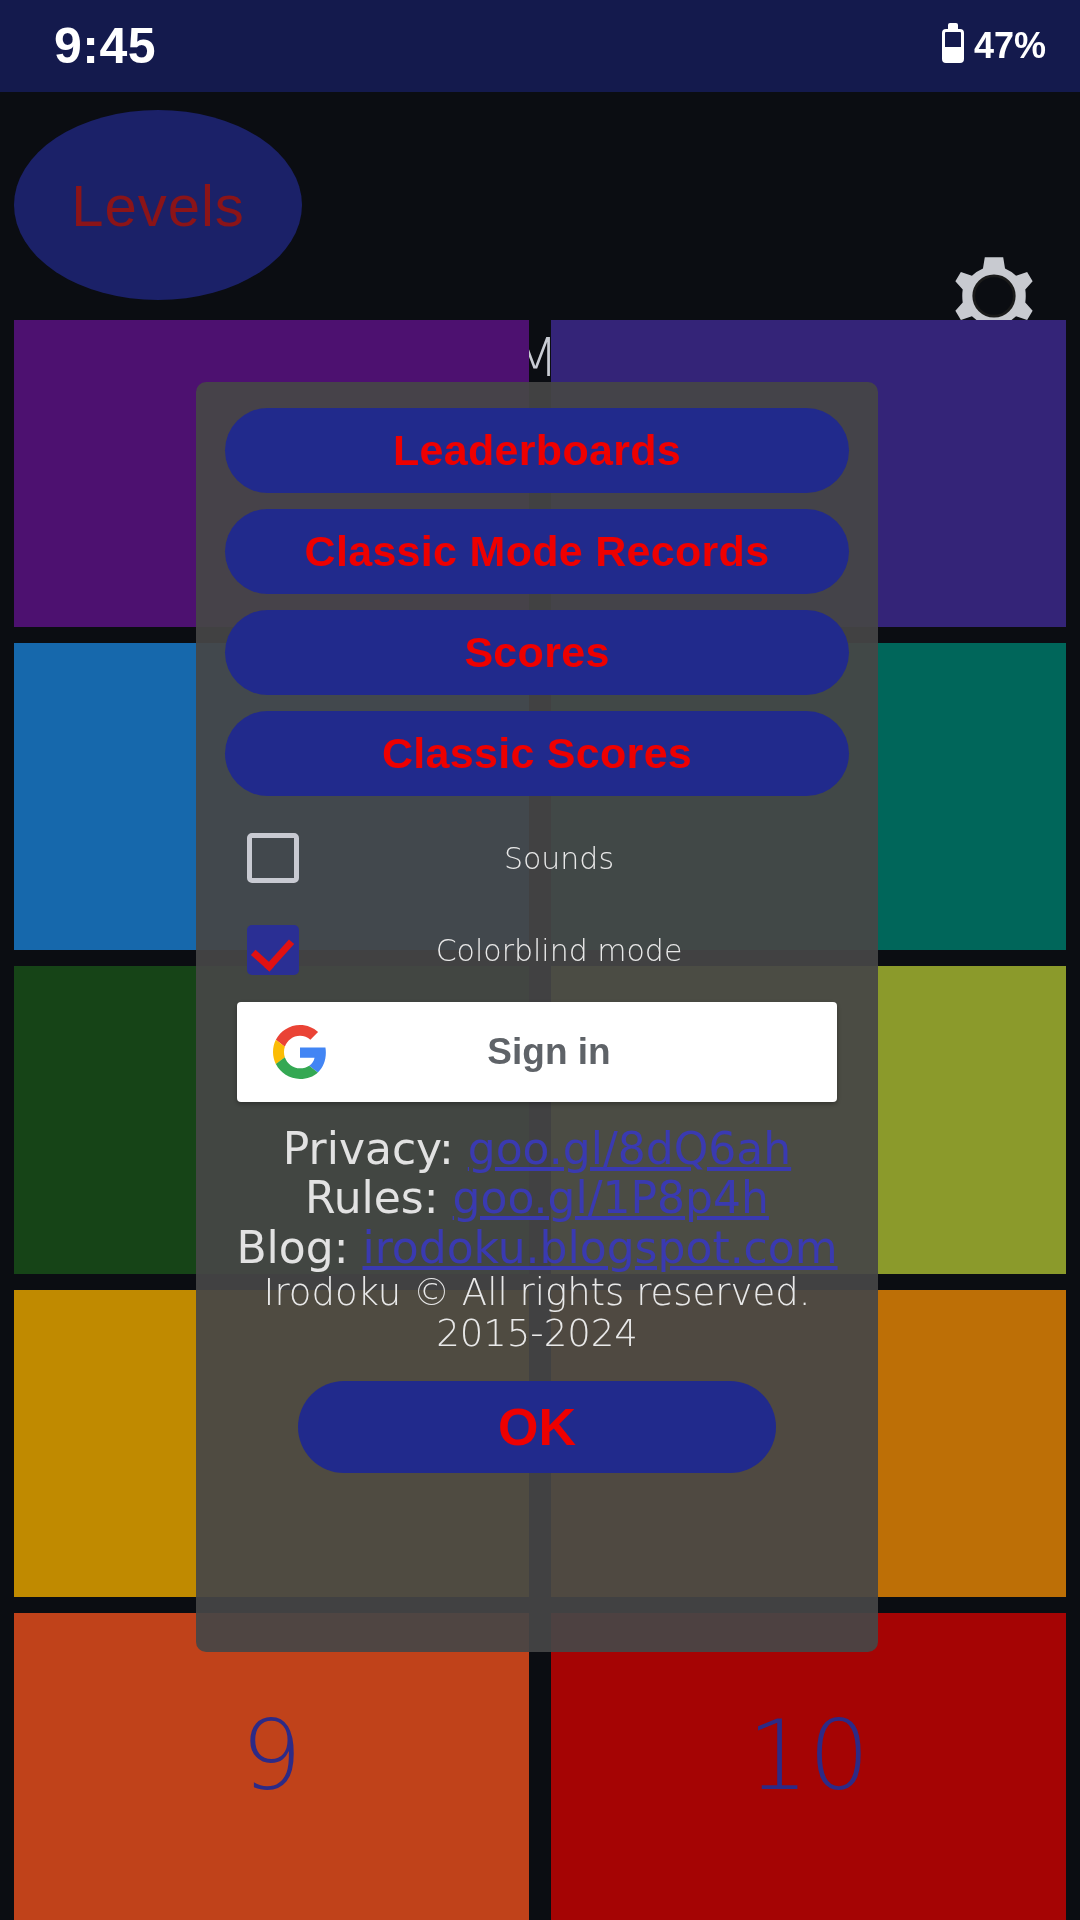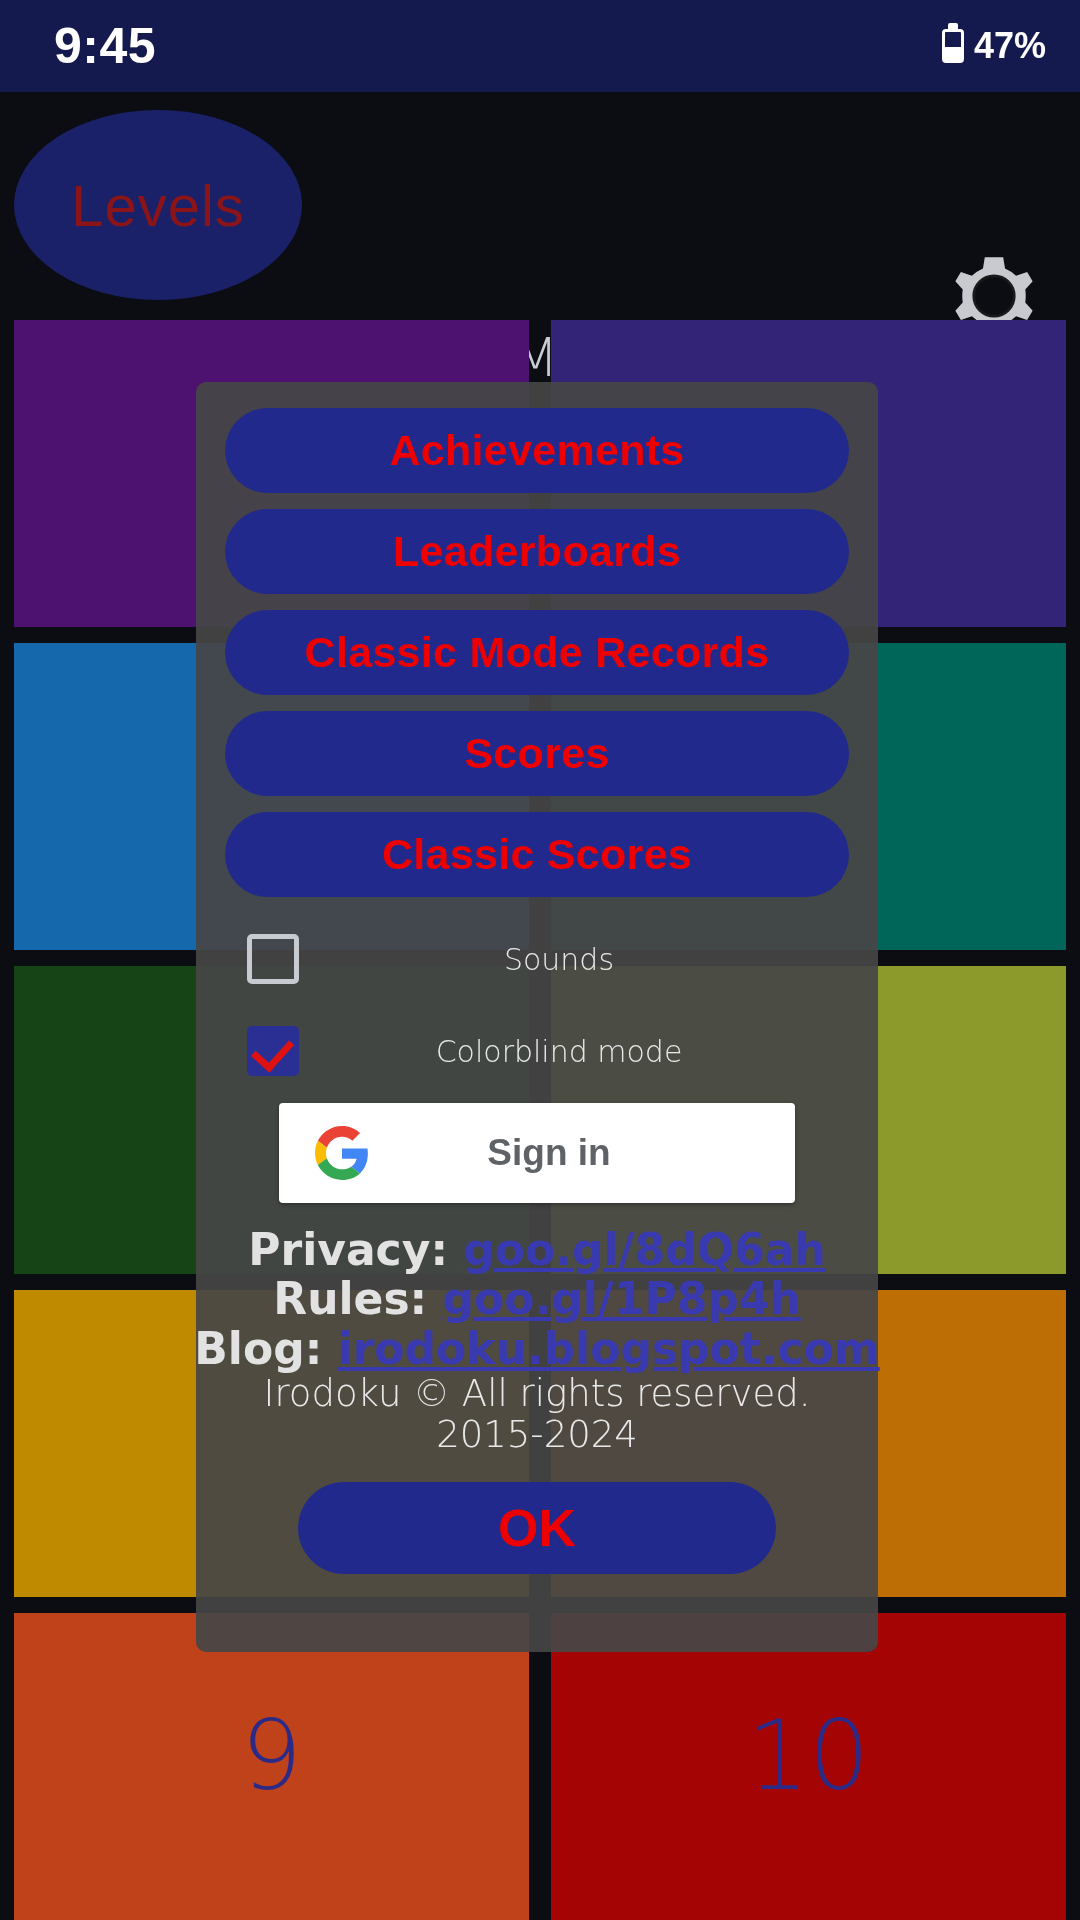--- a/index.html
+++ b/index.html
@@ -165,21 +165,21 @@
     flex:1;
     text-align:center;
     color:#e8e8e8;
     font-size:30px;
     font-weight:300;
     font-family:"DejaVu Sans", sans-serif;
     padding-right:30px;
   }
 
   #google-signin {
-    width:516px; height:100px;
+    width:600px; height:100px;
     background:#ffffff;
     border-radius:4px;
     display:flex; align-items:center;
     margin-top:6px;
     cursor:pointer;
     box-shadow:0 2px 4px rgba(0,0,0,0.3);
   }
   .google-g {
     width:54px; height:54px;
     margin-left:36px;
@@ -195,21 +195,21 @@
   }
 
   #footer-links {
     margin-top:22px;
     text-align:center;
     line-height:1.12;
   }
   .footer-line {
     color:#e2e2e2;
     font-size:44px;
-    font-weight:700;
+    font-weight:400;
     font-family:"DejaVu Sans", sans-serif;
     white-space:nowrap;
   }
   .footer-link {
     color:#3a3ab0;
     text-decoration:underline;
     cursor:pointer;
   }
   .copyright {
     color:#e8e8e8;
@@ -287,23 +287,20 @@
     <div class="tile" style="background: rgb(192, 66, 26);">
         <span class="tile-number">9</span>
       </div>
     <div class="tile" style="background: rgb(165, 4, 4);">
         <span class="tile-number">10</span>
       </div>
   </div>
 
   <div id="settings-dialog">
 
-    <button class="menu-button">
-      <span class="btn-label">Achievements</span>
-    </button>
     <button class="menu-button">
       <span class="btn-label">Leaderboards</span>
     </button>
     <button class="menu-button">
       <span class="btn-label">Classic Mode Records</span>
     </button>
     <button class="menu-button">
       <span class="btn-label">Scores</span>
     </button>
     <button class="menu-button">

